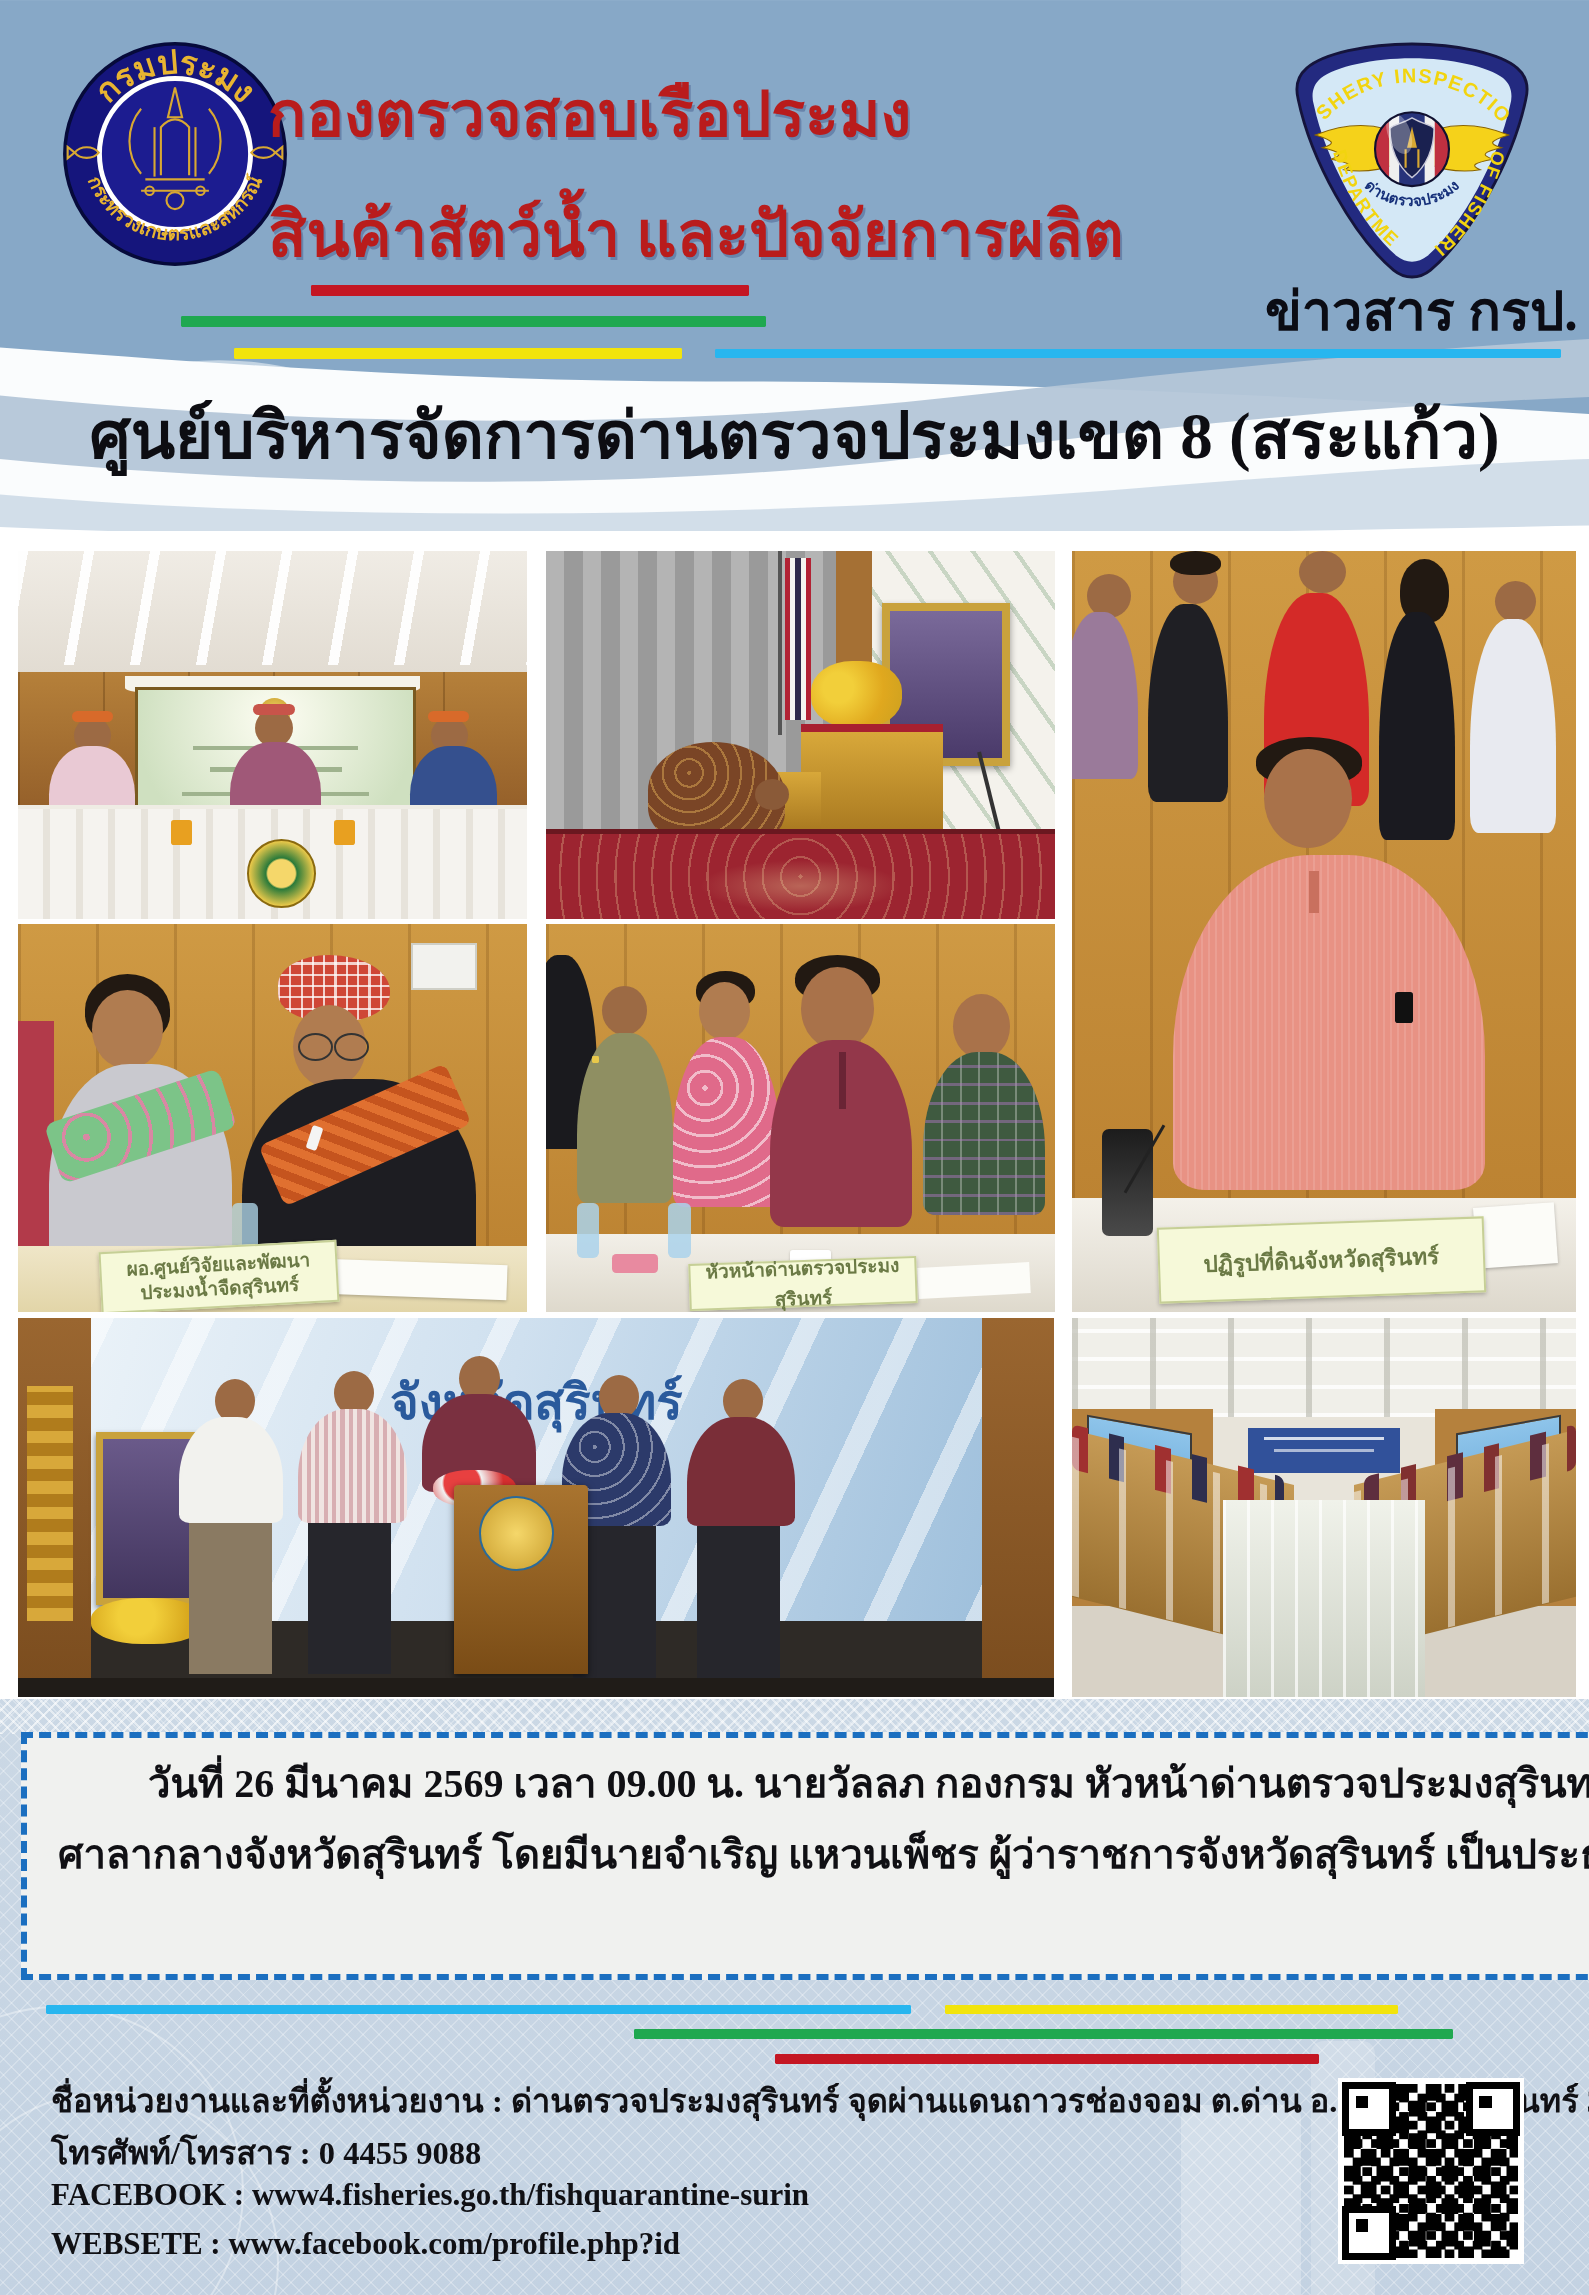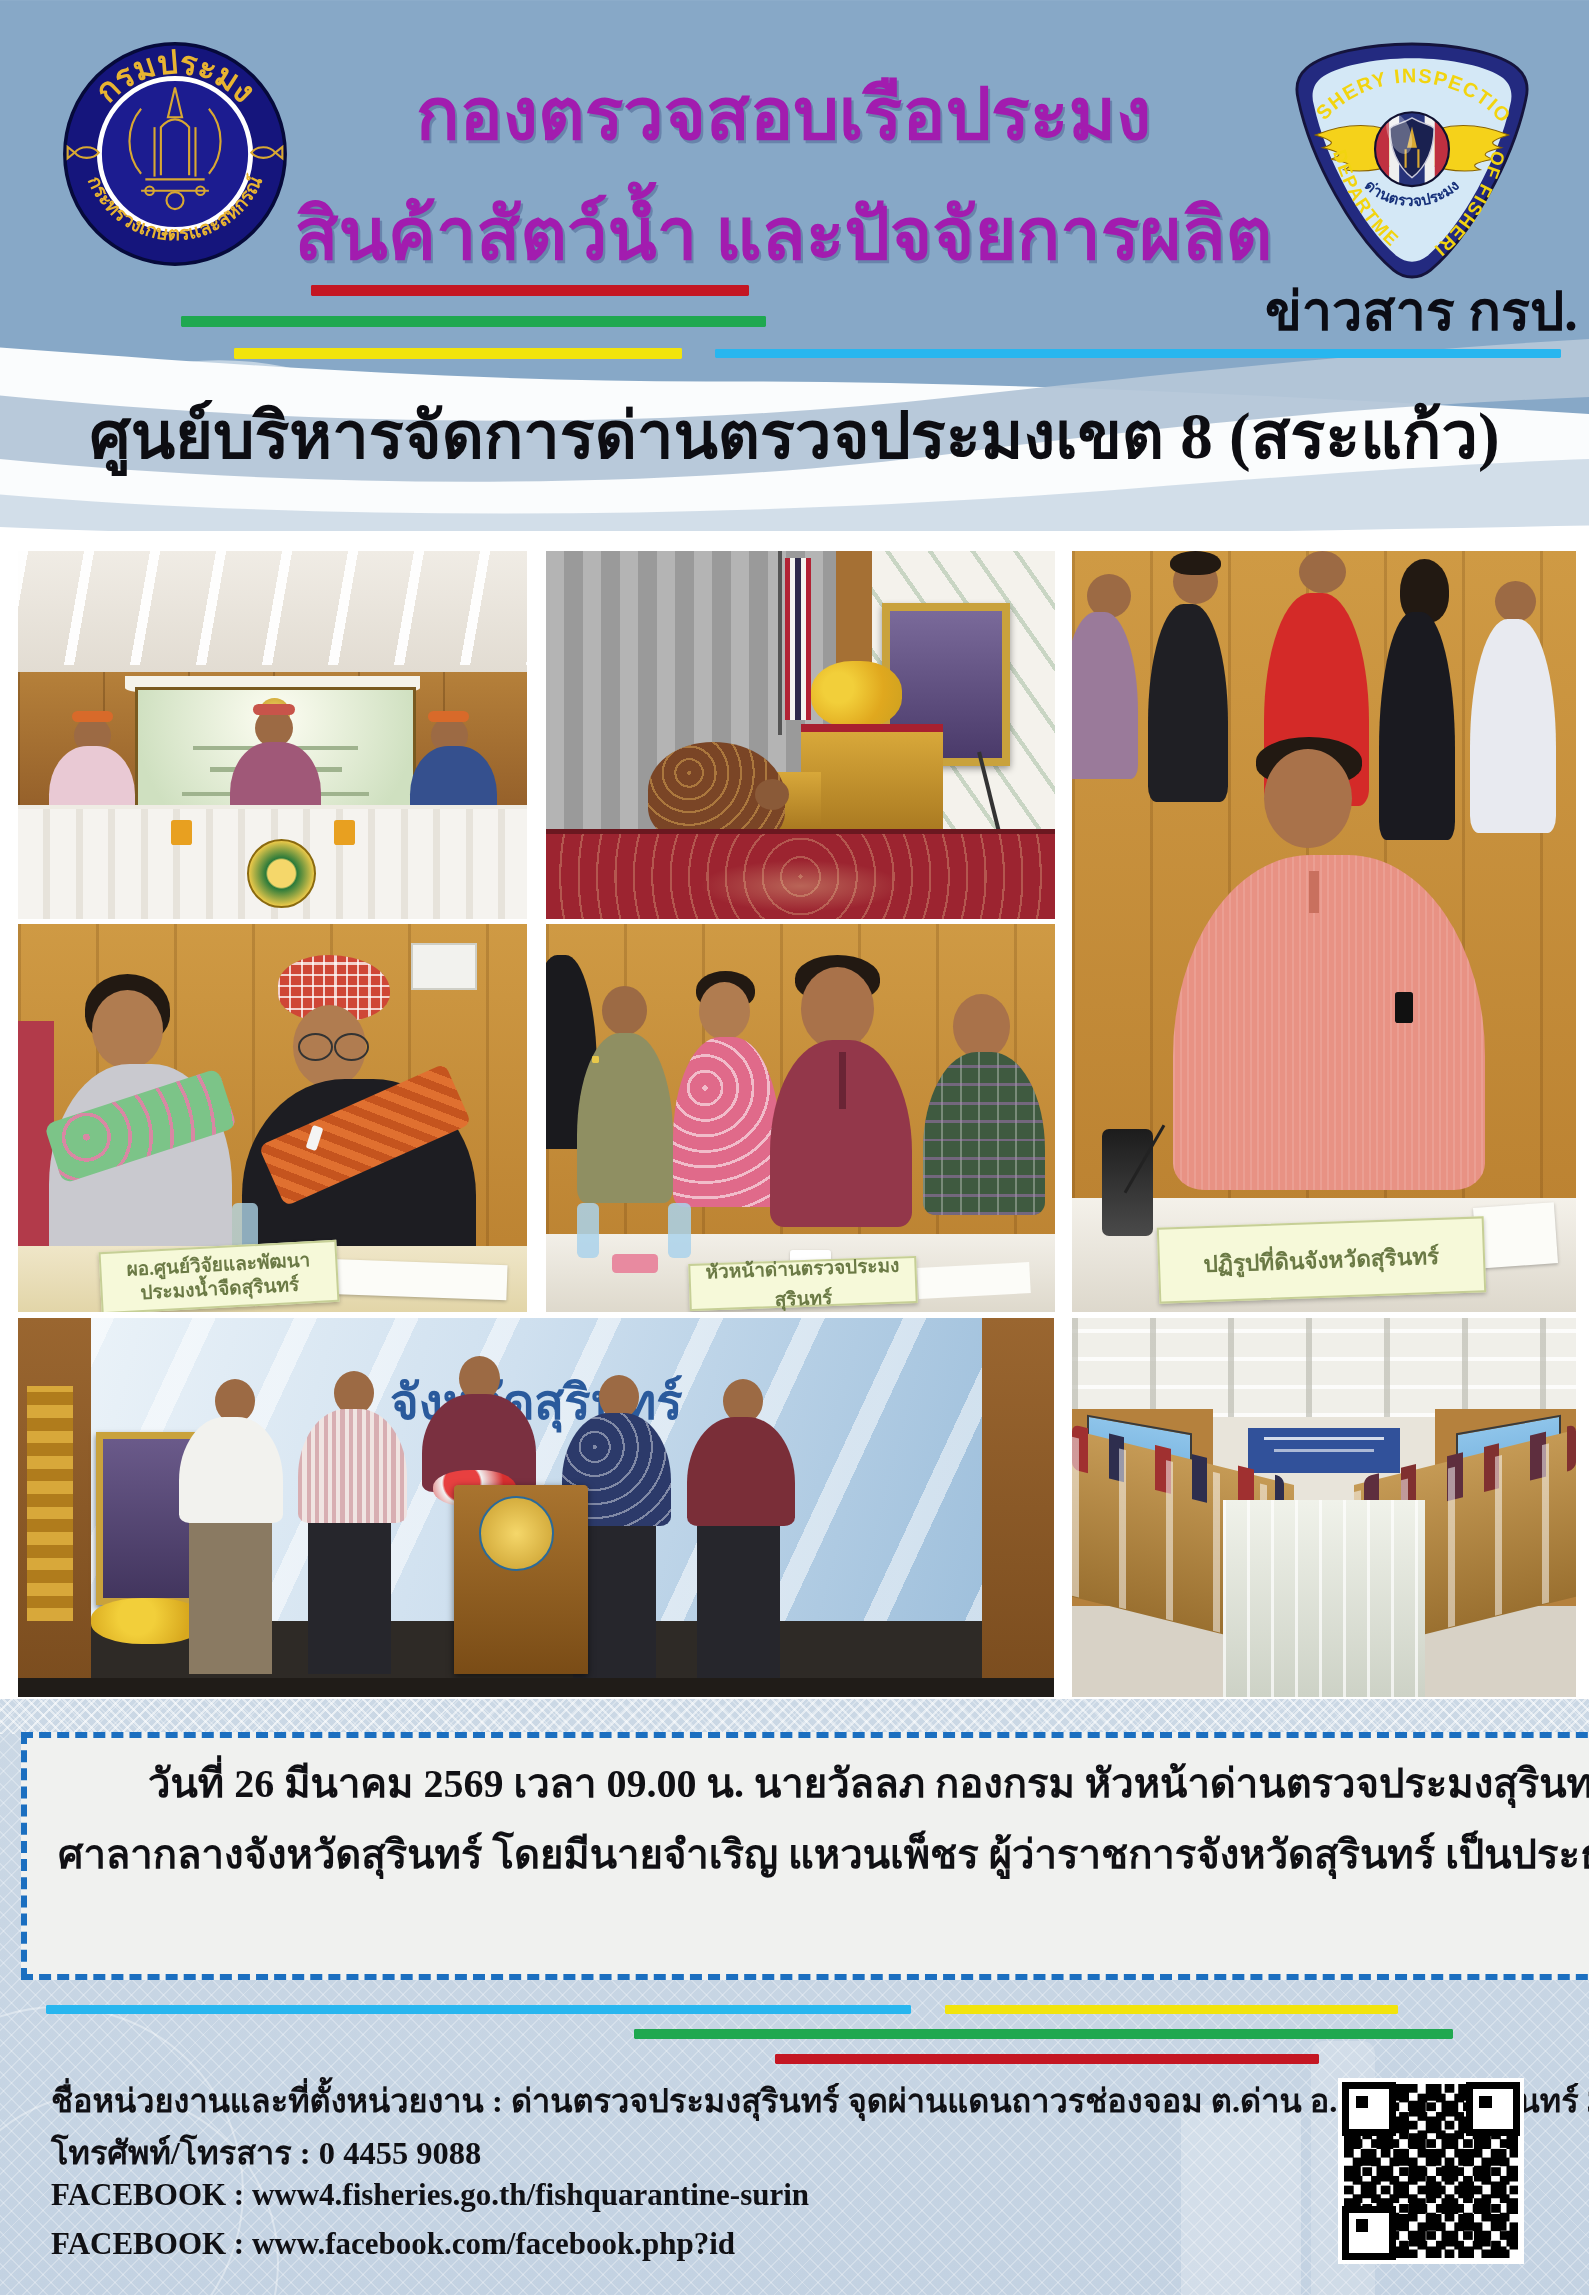--- a/index.html
+++ b/index.html
@@ -1,22 +1,22 @@
 <!DOCTYPE html>
 <html style="font-size:11.3px"><head>
 <meta charset="utf-8">
 <style>
   html,body{margin:0;padding:0;background:#666;}
   .page{position:relative;width:1589px;height:2295px;margin:0 auto;overflow:hidden;
         background:#ccd9e6;font-family:"Liberation Serif","DejaVu Serif",serif;}
   .abs{position:absolute;}
   
   .hdr-svg{position:absolute;top:0;left:0;}
-  .title{position:absolute;left:268px;top:55px;width:1031px;text-align:center;
-         font-weight:bold;color:#a21caf;line-height:120px;font-size:72px;
+  .title{position:absolute;left:268px;top:55px;width:1031px;text-align:left;
+         font-weight:bold;color:#b91c1c;line-height:120px;font-size:63px;
          text-shadow:2.1px 2.8px 0 rgba(25,40,100,.28);}
   .news{position:absolute;right:11.3px;top:268px;width:353px;text-align:right;
         font-weight:bold;color:#0b0c14;font-size:54px;}
   .sub1{position:absolute;left:0;top:383px;width:1589px;text-align:center;
         font-weight:bold;color:#0d0d12;font-size:65px;}
   .sub2{position:absolute;left:0;top:468px;width:1589px;text-align:center;
         font-weight:bold;color:#0d0d12;font-size:59px;}
   .bar{position:absolute;border-radius:1.4px;}
   
   .photoband{position:absolute;left:0;top:531px;width:1589px;height:1172px;background:#fff;}
@@ -360,21 +360,21 @@
   </div>
 
   <div class="bar" style="left:46px;top:2005px;width:865px;height:9.2px;background:#28b6ef"></div>
   <div class="bar" style="left:945px;top:2005px;width:453px;height:9.2px;background:#f2e40c"></div>
   <div class="bar" style="left:634px;top:2029px;width:819px;height:10px;background:#1fa850"></div>
   <div class="bar" style="left:775px;top:2054px;width:544px;height:10px;background:#c41623"></div>
 
   <div class="ftline" style="top:2075px;font-size:32.5px">ชื่อหน่วยงานและที่ตั้งหน่วยงาน : ด่านตรวจประมงสุรินทร์ จุดผ่านแดนถาวรช่องจอม ต.ด่าน อ.กาบเชิง จ.สุรินทร์ 32210</div>
   <div class="ftline" style="top:2127px;font-size:32.5px">โทรศัพท์/โทรสาร : 0 4455 9088</div>
   <div class="ftline" style="top:2177px;font-size:31px">FACEBOOK : www4.fisheries.go.th/fishquarantine-surin</div>
-  <div class="ftline" style="top:2226px;font-size:31px">FACEBOOK : www.facebook.com/facebook.php?id</div>
+  <div class="ftline" style="top:2226px;font-size:31px">WEBSETE : www.facebook.com/profile.php?id</div>
 
   <div class="qr">
     <div class="qr-inner"></div>
     <div class="finder" style="left:4.2px;top:4.2px"></div>
     <div class="finder" style="right:4.2px;top:4.2px"></div>
     <div class="finder" style="left:4.2px;bottom:4.2px"></div>
   </div>
 
 </div>
 

